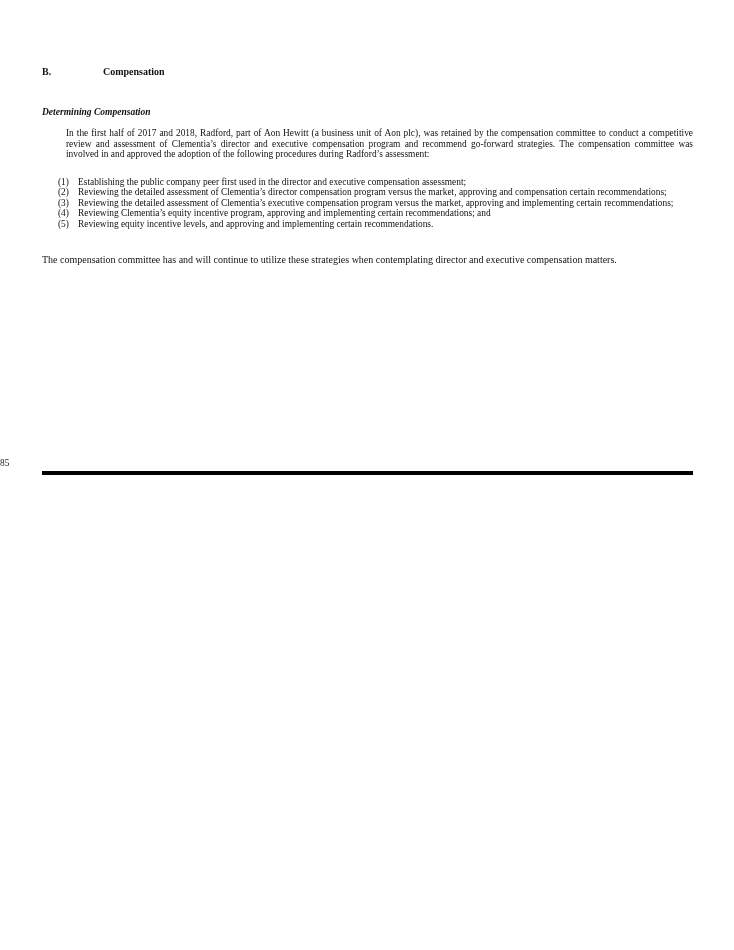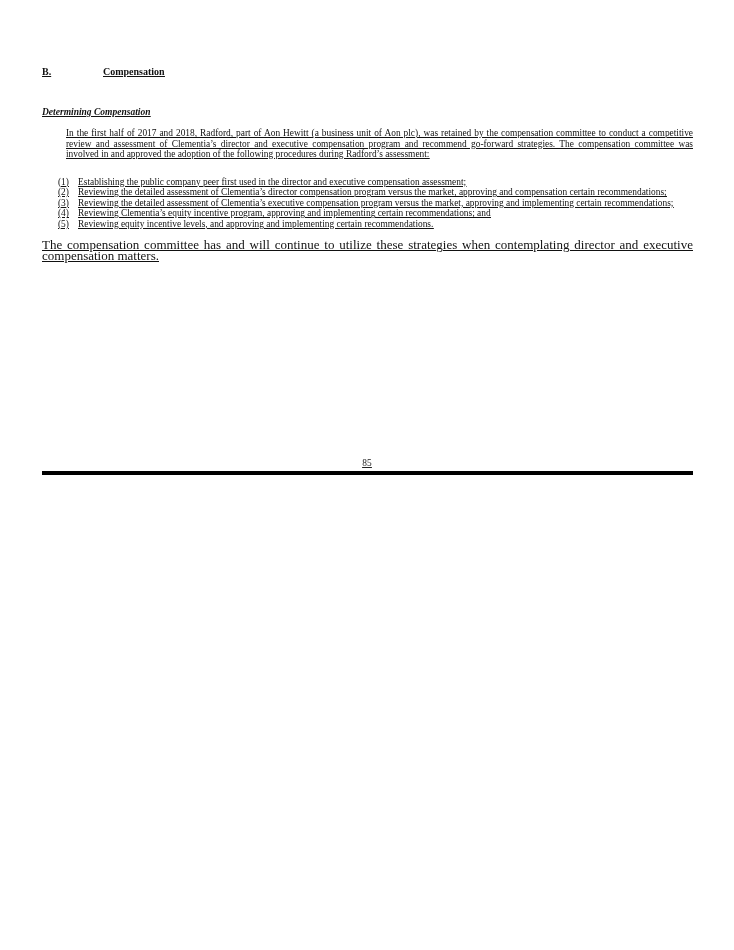--- a/index.html
+++ b/index.html
@@ -1,15 +1,15 @@
 <!DOCTYPE html>
 <html><head>
 <meta charset="utf-8">
 <style>
-  * { margin: 0; padding: 0; box-sizing: border-box; text-decoration: underline; }
+  * { margin: 0; padding: 0; box-sizing: border-box; }
   html, body { background: #ffffff; }
   body {
     font-family: "Liberation Serif", "DejaVu Serif", serif;
     color: #111111;
   }
   .page {
     position: relative;
     width: 734px;
     height: 950px;
     background: #ffffff;
@@ -57,33 +57,33 @@
   .list-item .num {
     flex: 0 0 auto;
     width: 20px;
     margin-left: 16px;
   }
   .list-item .txt {
     flex: 1 1 auto;
     text-align: justify;
   }
   .closing-par {
-    margin-top: 11px;
-    font-size: 13px;
+    margin-top: 26px;
+    font-size: 10px;
     line-height: 10.5px;
     text-align: justify;
   }
   .page-footer {
     position: absolute;
     top: 458px;
     left: 0;
     width: 734px;
   }
   .page-number {
-    text-align: center;
+    text-align: left;
     font-size: 9.4px;
     line-height: 11px;
     color: #222222;
   }
   .footer-rule {
     margin: 2px 41px 0 42px;
     height: 4px;
     background: #000000;
   }
 </style>

